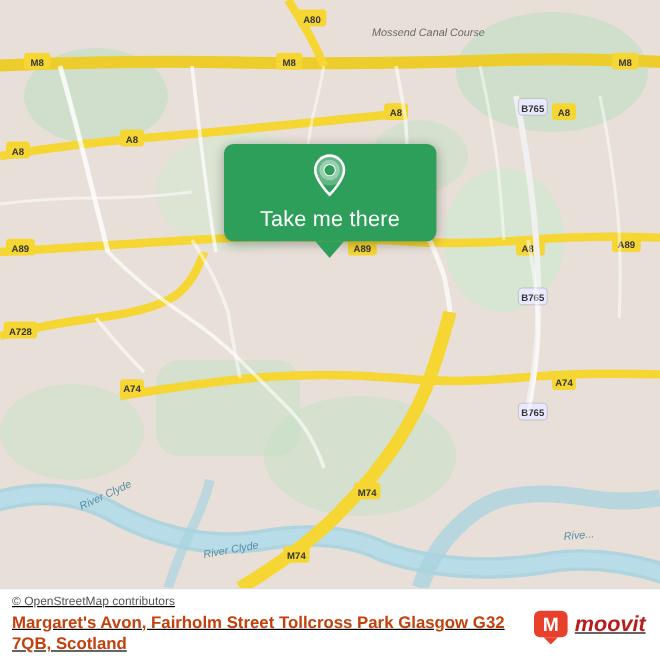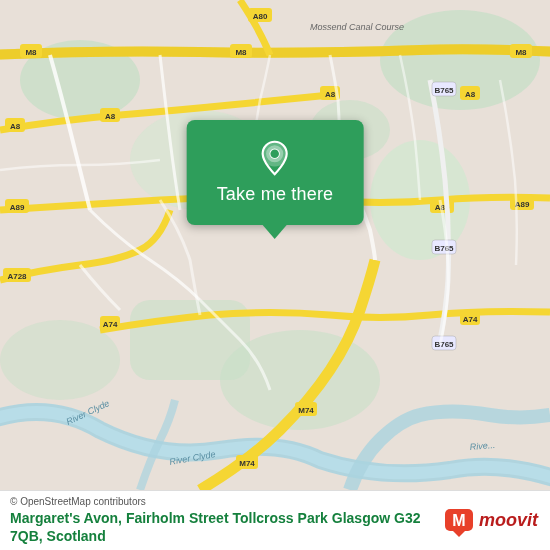--- a/index.html
+++ b/index.html
@@ -36,21 +36,21 @@
       transform: translateX(-50%);
       display: flex;
       flex-direction: column;
       align-items: center;
       z-index: 10;
     }
 
     #popup-box {
       background: #2e9e5b;
       border-radius: 8px;
-      padding: 20px 30px;
+      padding: 8px 30px;
       display: flex;
       flex-direction: column;
       align-items: center;
       gap: 8px;
       box-shadow: 0 2px 10px rgba(0,0,0,0.3);
     }
 
     #pin-icon {
       width: 36px;
       height: 36px;
@@ -77,37 +77,38 @@
 
     #footer {
       width: 550px;
       height: 60px;
       background: #fff;
       border-top: 1px solid #ddd;
       display: flex;
       align-items: center;
       justify-content: space-between;
       padding: 0 12px 0 10px;
+      text-decoration: underline;
     }
 
     #footer-left {
       display: flex;
       flex-direction: column;
       gap: 2px;
     }
 
     #osm-credit {
       font-size: 10px;
       color: #555;
     }
 
     #location-name {
       font-size: 14px;
       font-weight: 600;
-      color: #15803d;
+      color: #c2410c;
       line-height: 1.3;
     }
 
     #moovit-logo {
       display: flex;
       align-items: center;
       gap: 4px;
       flex-shrink: 0;
     }
 

